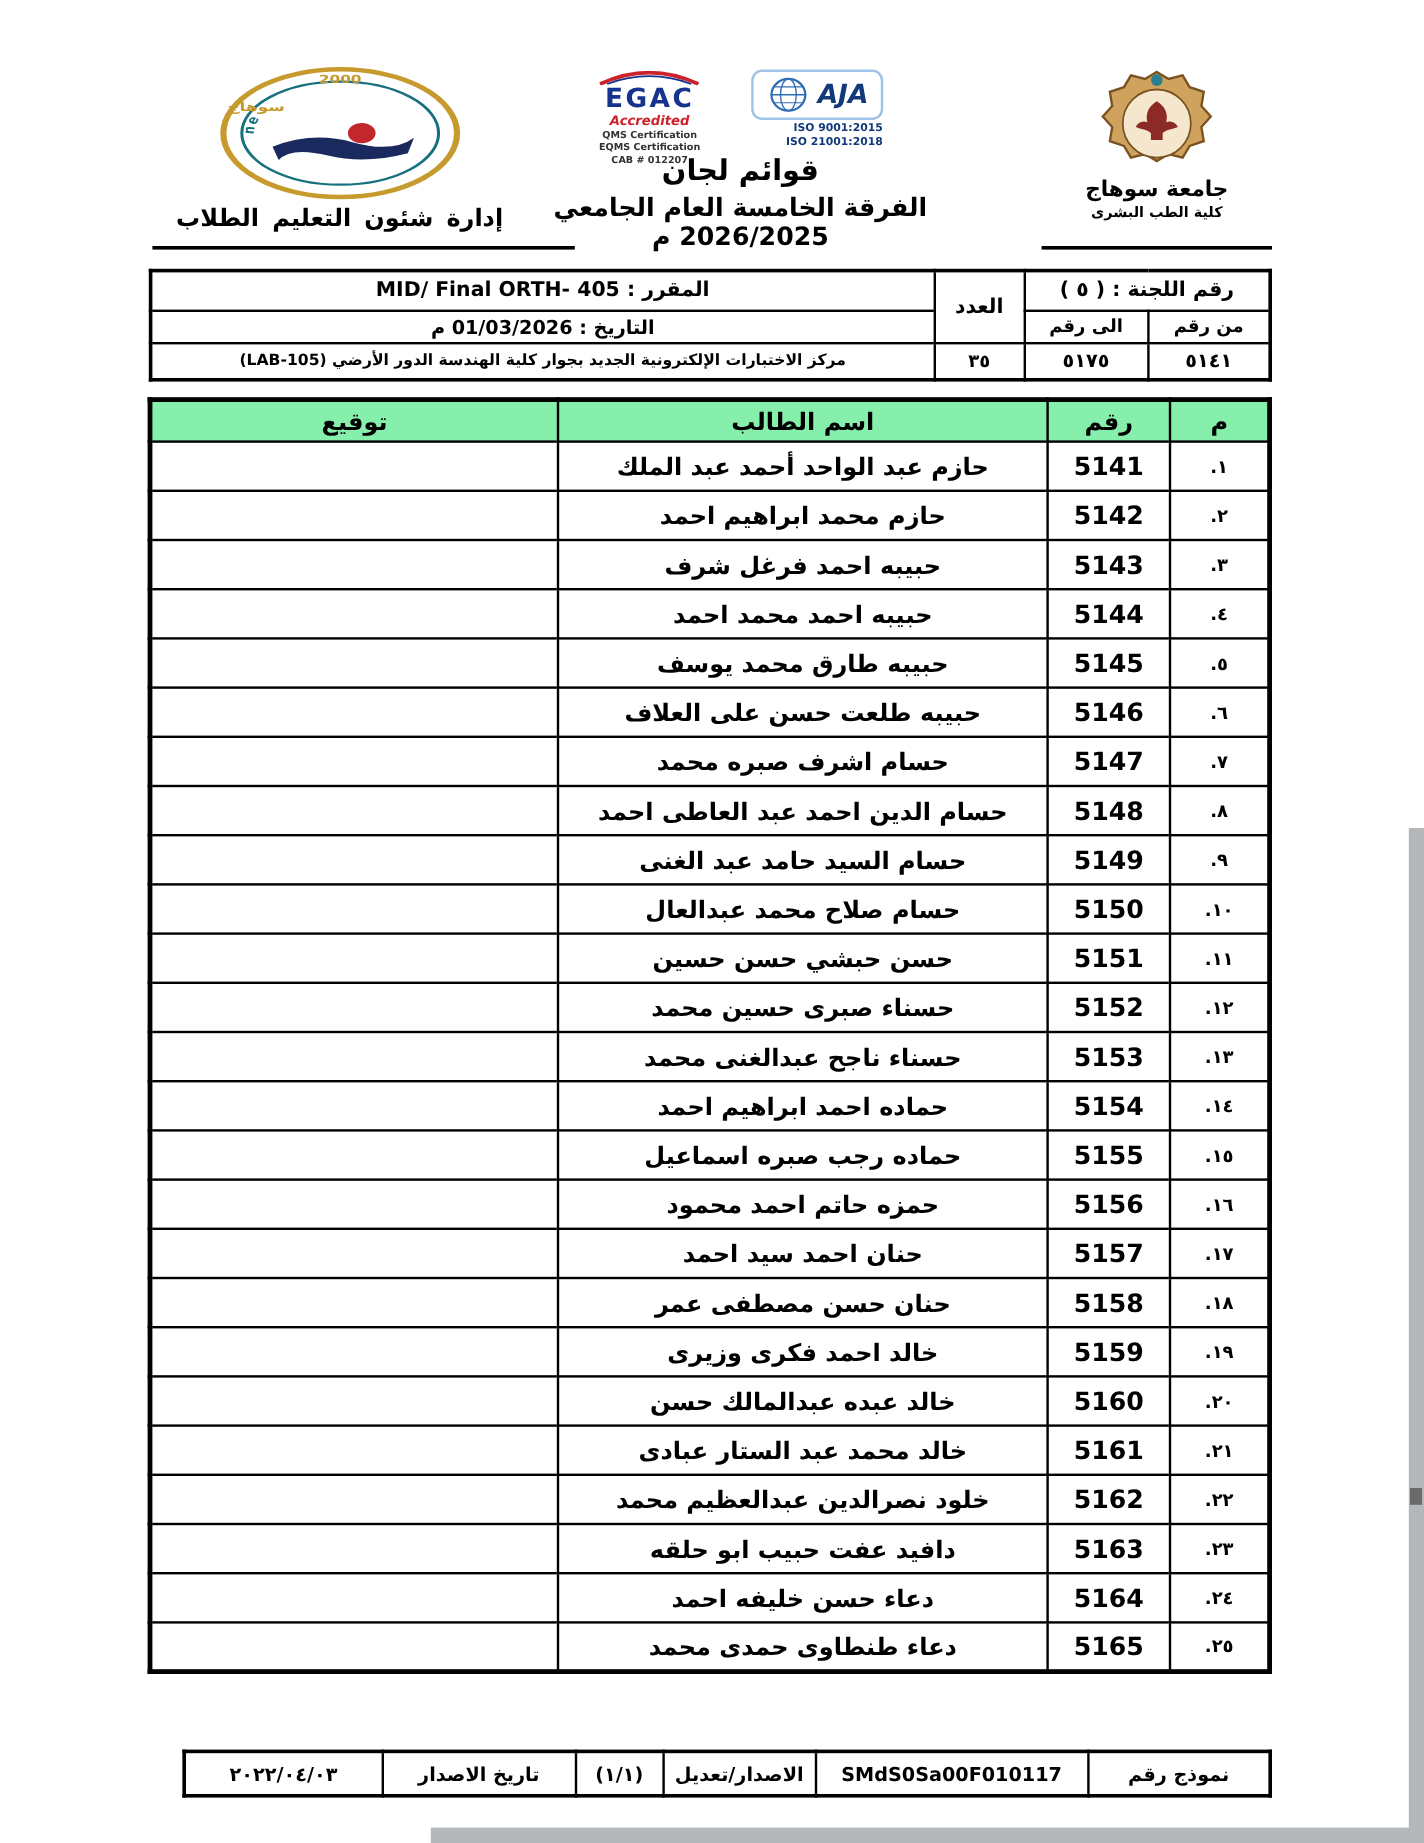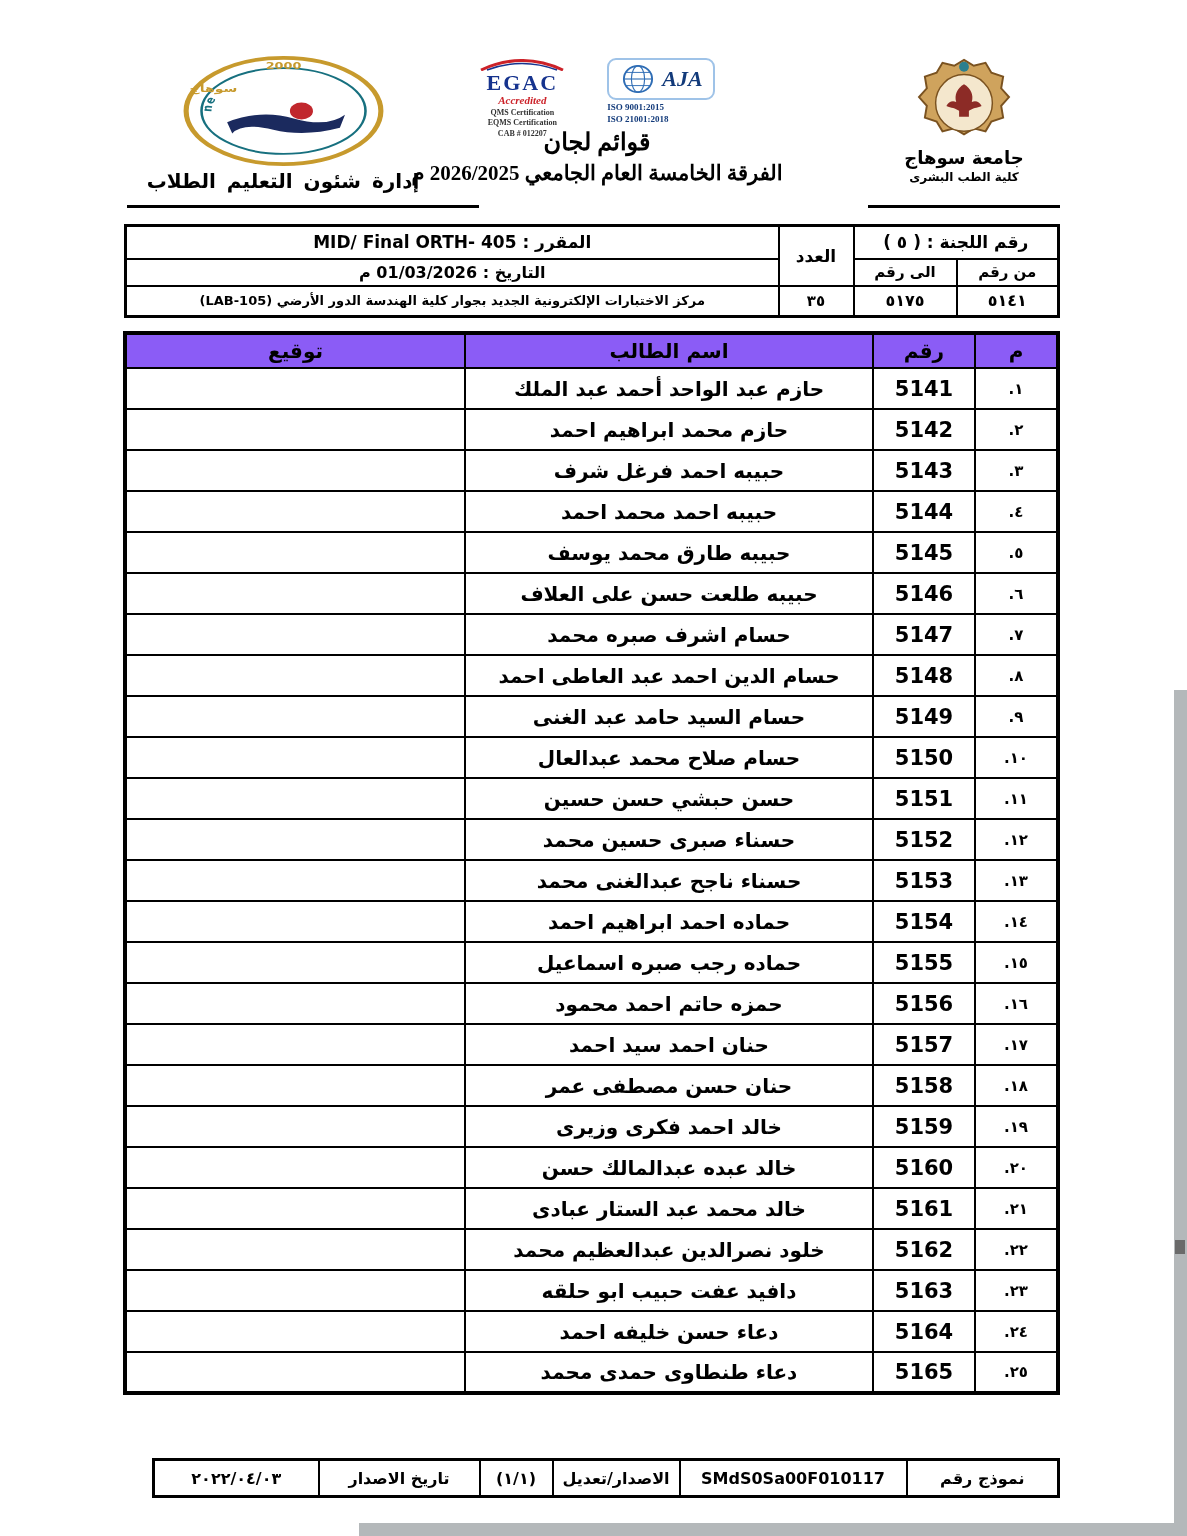--- a/index.html
+++ b/index.html
@@ -6,47 +6,47 @@
   body { width: 1187px; height: 1536px; background: #ffffff; font-family: "DejaVu Sans", sans-serif; }
   .page { position: relative; width: 1187px; height: 1536px; background: #fff; direction: rtl; color: #000; overflow: hidden; }
 
   
   .hdr-left { position: absolute; top: 55px; left: 128px; width: 310px; text-align: center; }
   .faculty-logo { width: 205px; height: 112px; display: block; margin: 0 auto; }
   .dept-label { font-size: 20px; font-weight: bold; margin-top: 2px; word-spacing: 4px; }
   .line-left  { position: absolute; top: 205px; left: 127px; width: 352px; height: 3px; background: #000; }
   .line-right { position: absolute; top: 205px; right: 127px; width: 192px; height: 3px; background: #000; }
 
-  .hdr-center { position: absolute; top: 58px; left: 392px; width: 410px; text-align: center; font-family: Liberation Serif, serif; }
+  .hdr-center { position: absolute; top: 58px; left: 412px; width: 410px; text-align: center; }
   .cert-row { direction: ltr; display: flex; justify-content: center; align-items: flex-start; gap: 42px; height: 66px; }
   .egac { text-align: center; line-height: 1; }
   .egac-name { color: #16338e; font-weight: bold; font-size: 22px; letter-spacing: 2px; margin-top: -2px; }
   .egac-acc  { color: #cc2229; font-weight: bold; font-style: italic; font-size: 11px; margin-top: 1px; }
   .egac-sub  { font-size: 8px; font-weight: bold; color: #333; line-height: 1.3; margin-top: 2px; }
-  .aja { text-align: left; }
+  .aja { text-align: right; }
   .aja-box { border: 2px solid #9fc3e8; border-radius: 9px; padding: 3px 10px; display: flex; align-items: center; gap: 5px; background: #fff; }
   .aja-name { color: #123a7a; font-weight: bold; font-style: italic; font-size: 22px; }
   .aja-sub { font-size: 9px; font-weight: bold; color: #123a7a; line-height: 1.3; margin-top: 2px; }
   .title1 { font-size: 24px; font-weight: bold; margin-top: 4px; }
   .title2 { font-size: 21px; font-weight: bold; margin-top: 5px; }
 
   .hdr-right { position: absolute; top: 56px; right: 127px; width: 192px; text-align: center; }
   .sohag-logo { width: 118px; height: 90px; display: block; margin: 0 auto; }
   .univ-label { font-size: 18px; font-weight: bold; margin-top: 1px; }
   .fac-label  { font-size: 12px; font-weight: bold; margin-top: 2px; }
 
   
   .info-table { position: absolute; top: 224px; right: 127px; width: 933px; border-collapse: collapse; border: 3px solid #000; table-layout: fixed; }
   .info-table td { border: 2px solid #000; text-align: center; font-weight: bold; padding: 1px 4px; vertical-align: middle; }
   .fs17 { font-size: 17px; } .fs16 { font-size: 16px; } .fs15 { font-size: 15px; } .fs13 { font-size: 13px; }
 
   
   .main-table { position: absolute; top: 331px; right: 127px; width: 933px; border-collapse: collapse; border: 4px solid #000; table-layout: fixed; }
   .main-table th, .main-table td { border: 2px solid #000; text-align: center; vertical-align: middle; }
-  .main-table thead th { height: 35px; font-size: 20px; font-weight: bold; background: #8b5cf6; }
+  .main-table thead th { height: 35px; font-size: 20px; font-weight: bold; background: #86efac; }
   .main-table tbody td { height: 41px; background: #fff; }
   .cell-serial { font-size: 15px; font-weight: bold; }
   .cell-number { font-size: 21px; font-weight: bold; }
   .cell-name   { font-size: 20px; font-weight: bold; }
 
   
   .footer-table { position: absolute; top: 1458px; right: 127px; width: 905px; border-collapse: collapse; border: 3px solid #000; table-layout: fixed; }
   .footer-table td { border: 2px solid #000; text-align: center; font-weight: bold; font-size: 16px; height: 37px; padding: 0 6px; vertical-align: middle; }
   .ltr-cell { direction: ltr; }
 

